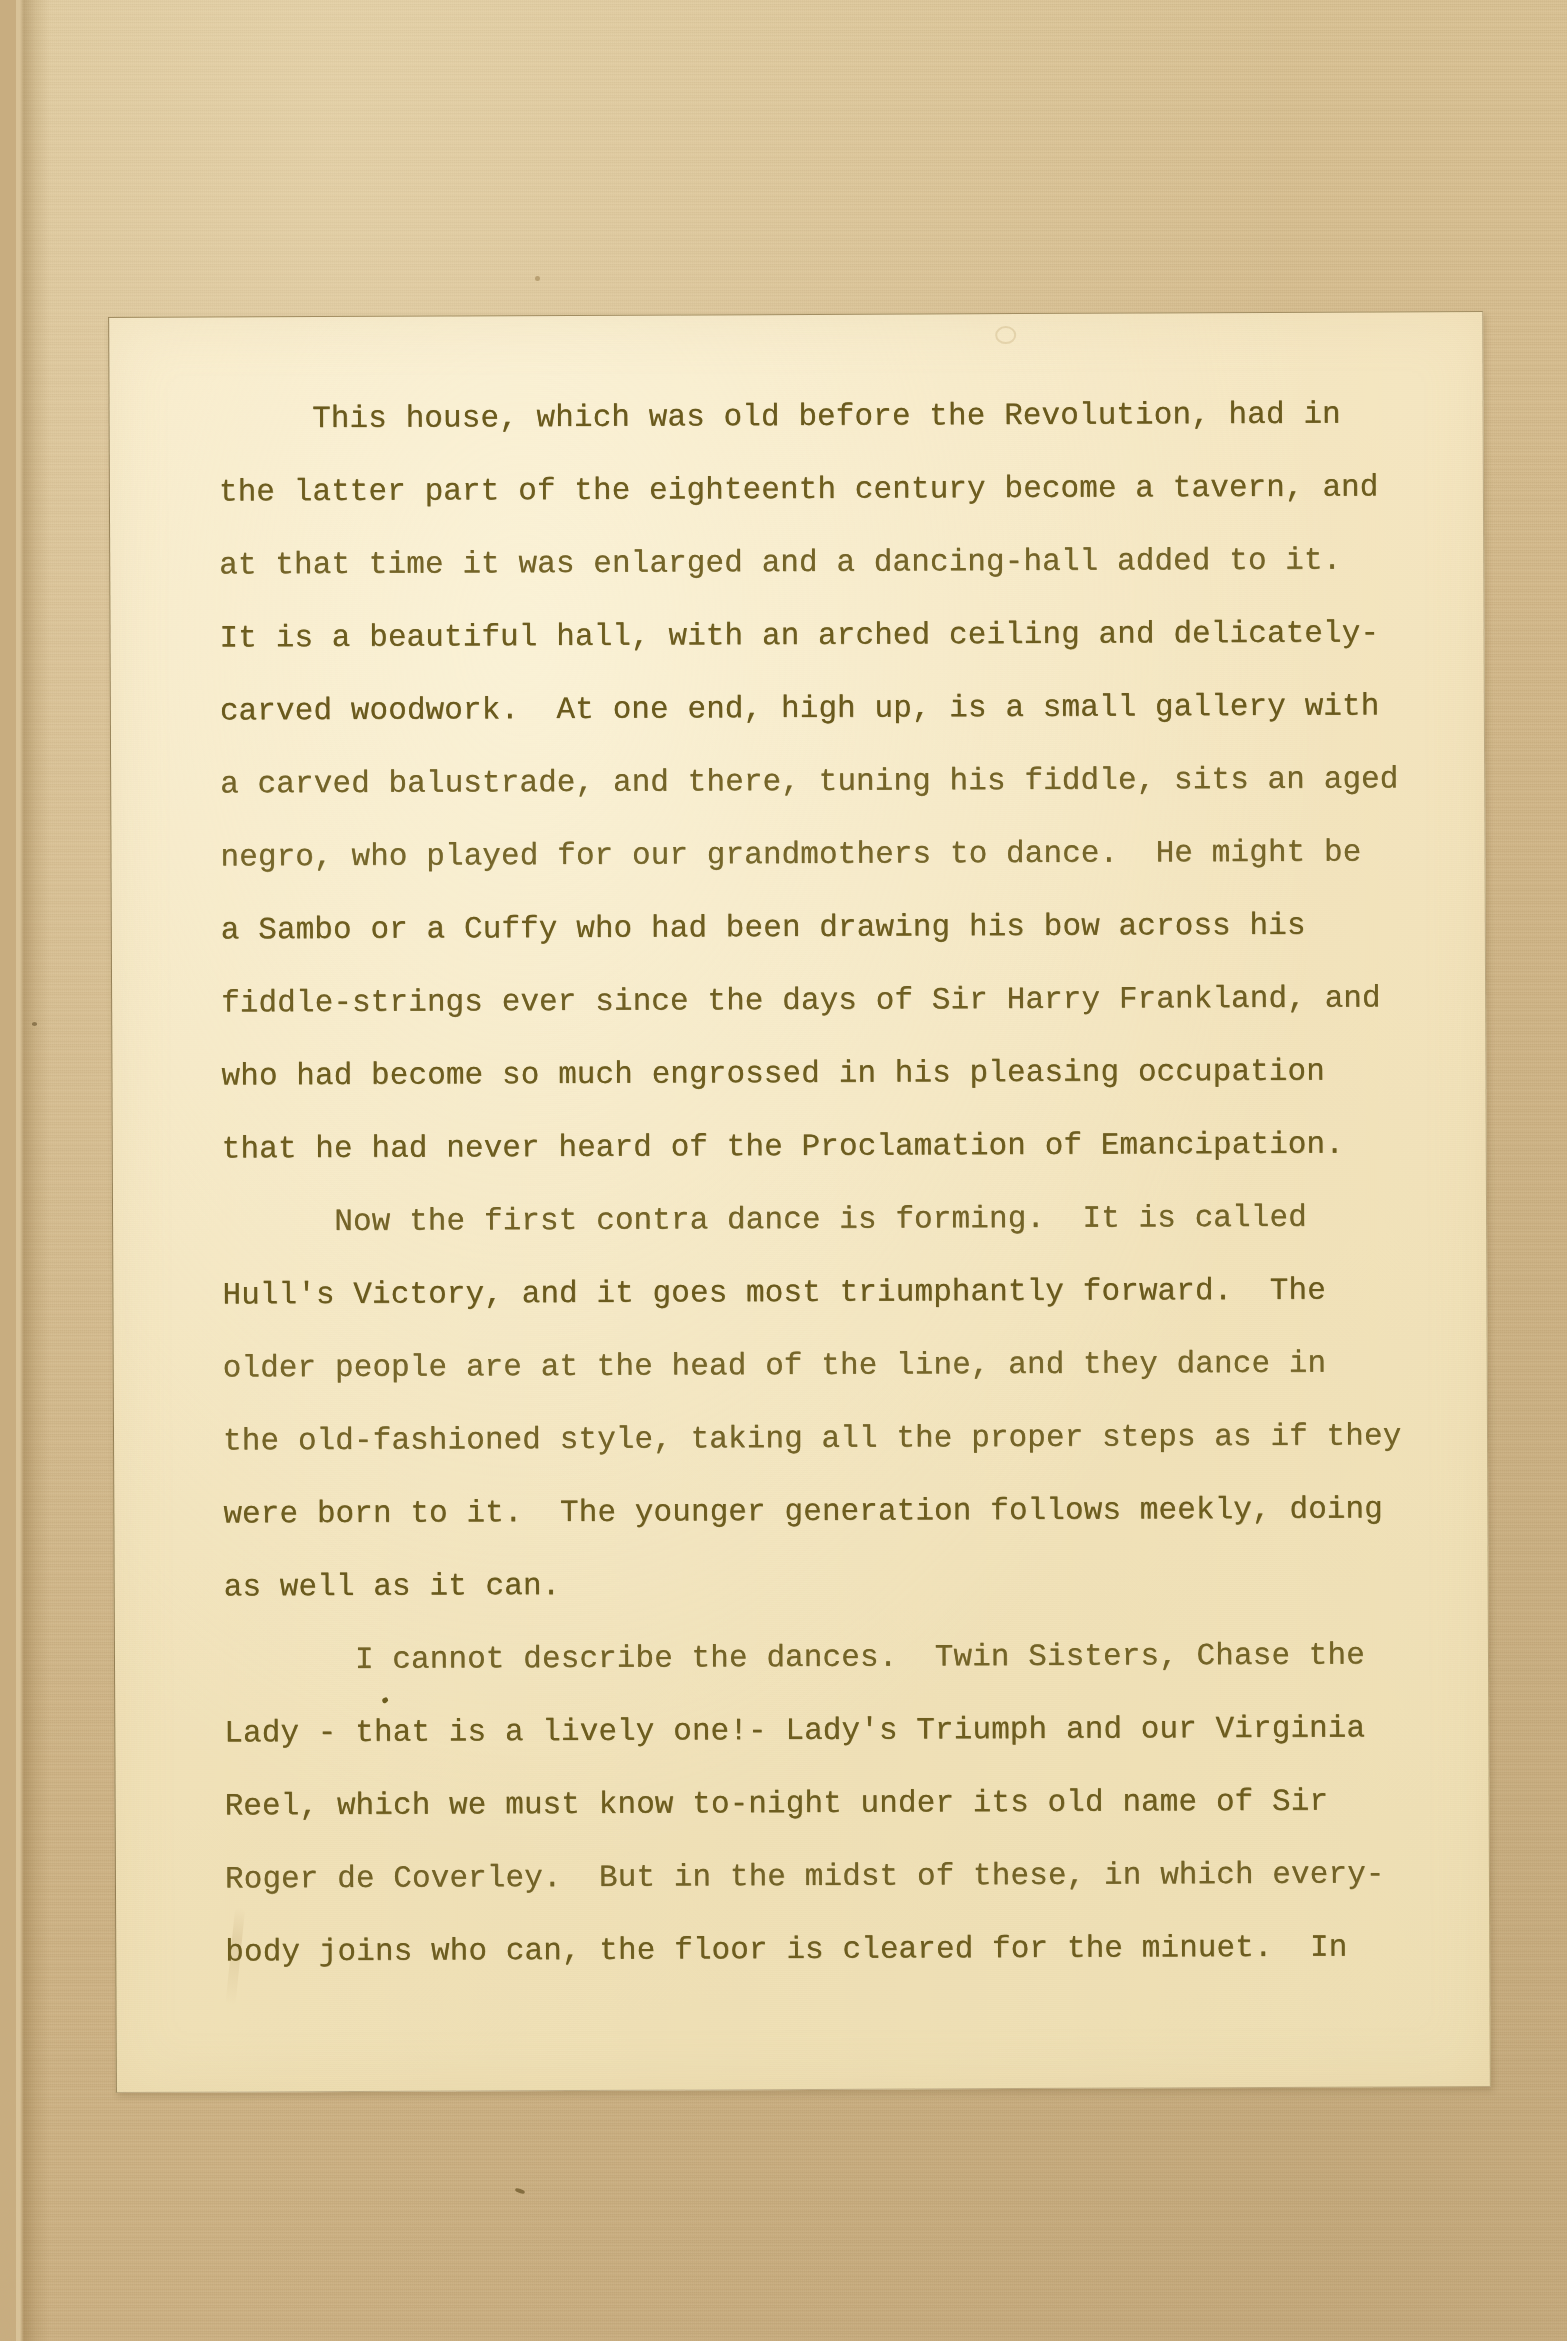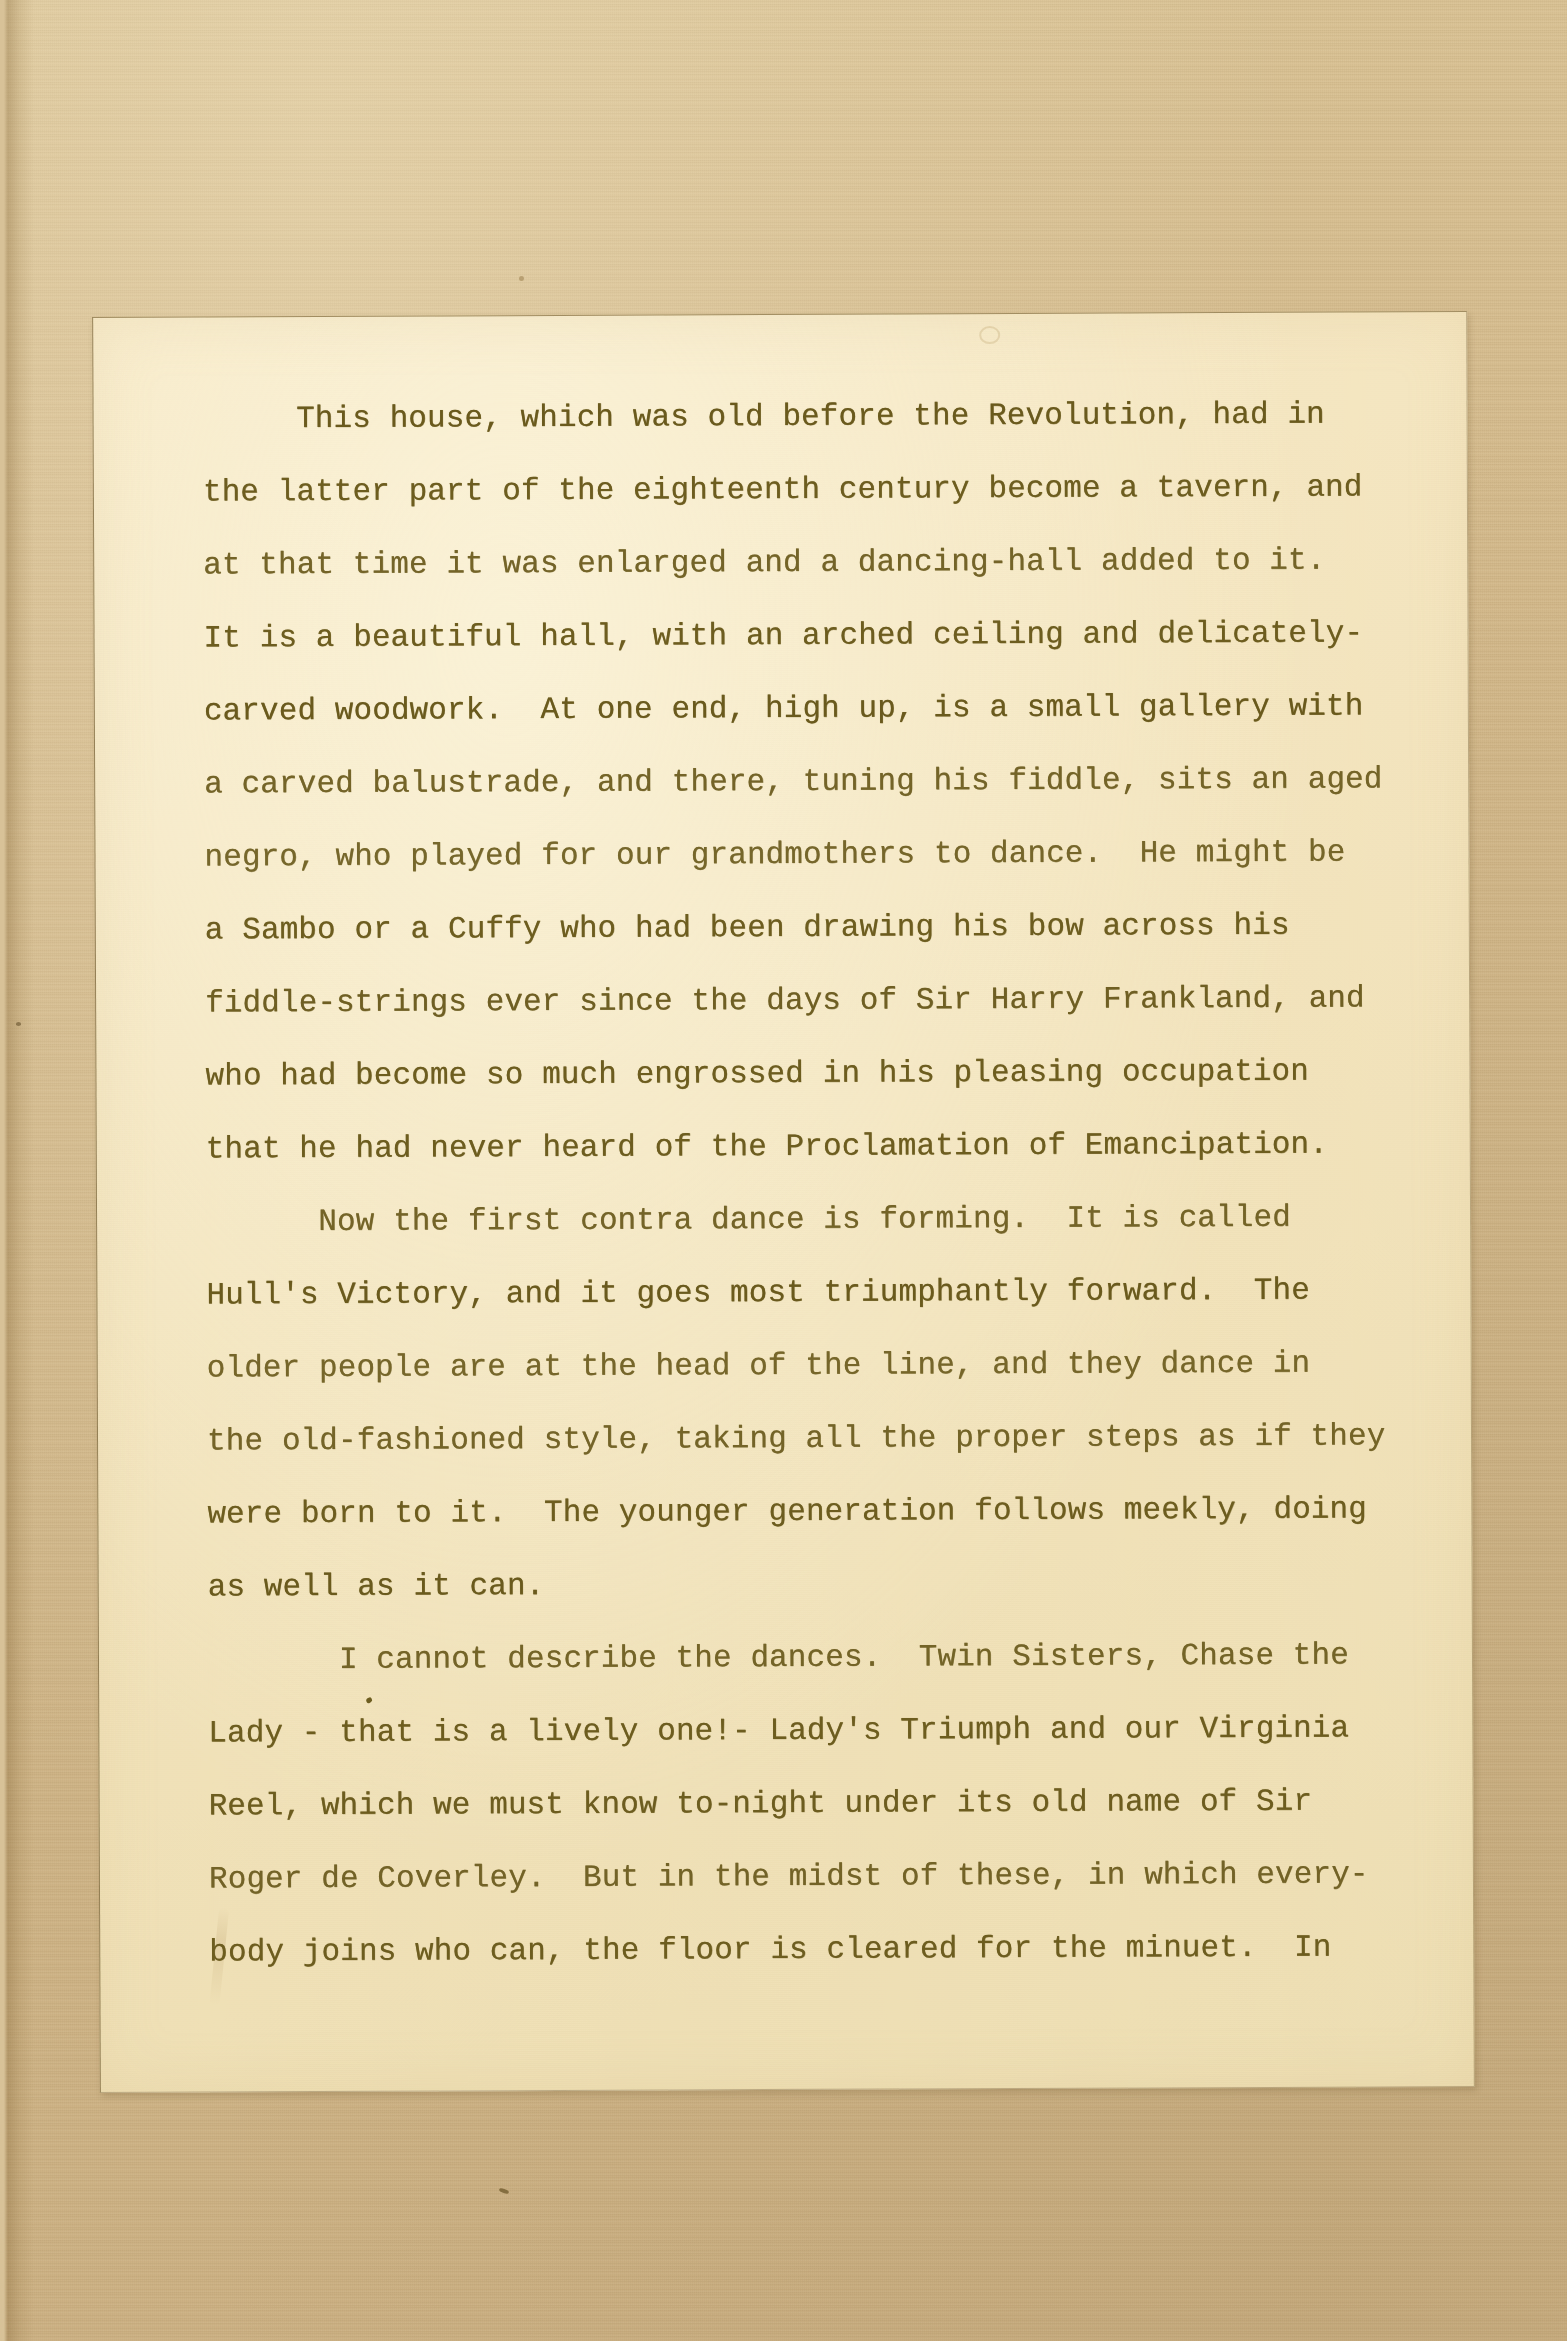--- a/index.html
+++ b/index.html
@@ -18,20 +18,21 @@
   
   .mount {
     position: absolute;
     inset: 0;
     background:
       radial-gradient(ellipse at 20% 6%, rgba(255,246,216,0.30), transparent 55%),
       radial-gradient(ellipse at 85% 95%, rgba(120,92,48,0.10), transparent 60%),
       repeating-linear-gradient(0deg, rgba(125,98,50,0.055) 0 0.7px, rgba(255,250,228,0.045) 0.7px 1.3px, transparent 1.3px 2.6px),
       repeating-linear-gradient(90deg, rgba(125,98,50,0.035) 0 0.7px, transparent 0.7px 2px),
       linear-gradient(180deg, #d9c295 0%, #d3b98c 28%, #cfb588 68%, #ccb184 100%);
+    margin-left: 16px;
   }
   .mount-left-band {
     position: absolute;
     left: 0; top: 0;
     width: 34px; height: 100%;
     background: linear-gradient(90deg,
       #d8c298 0 3.9px,
       rgba(138,108,60,0.38) 7.8px,
       rgba(148,118,68,0.18) 19.6px,
       rgba(148,118,68,0.0) 34px);

